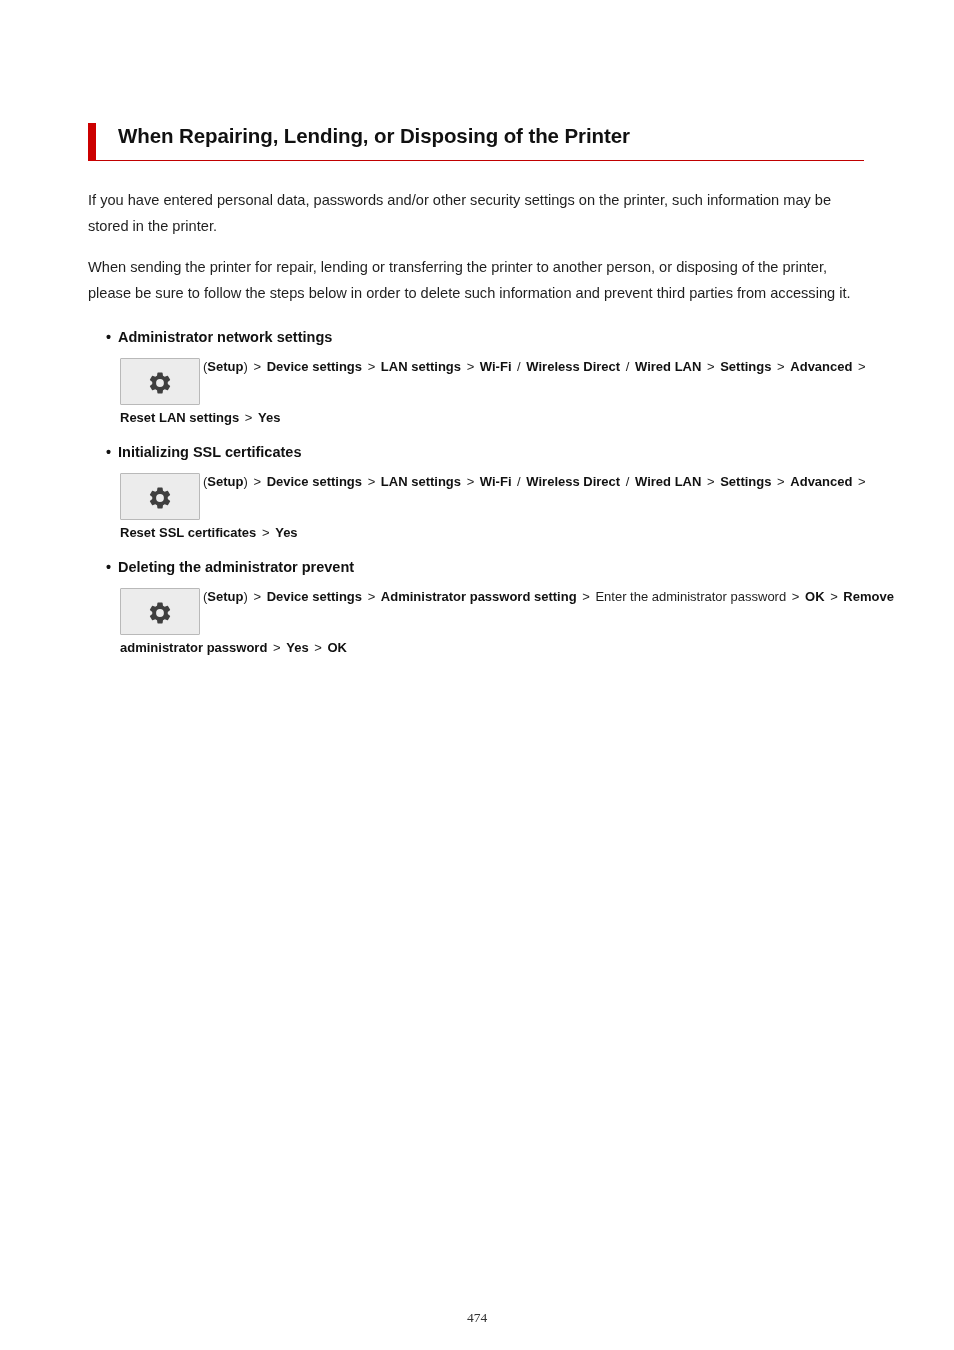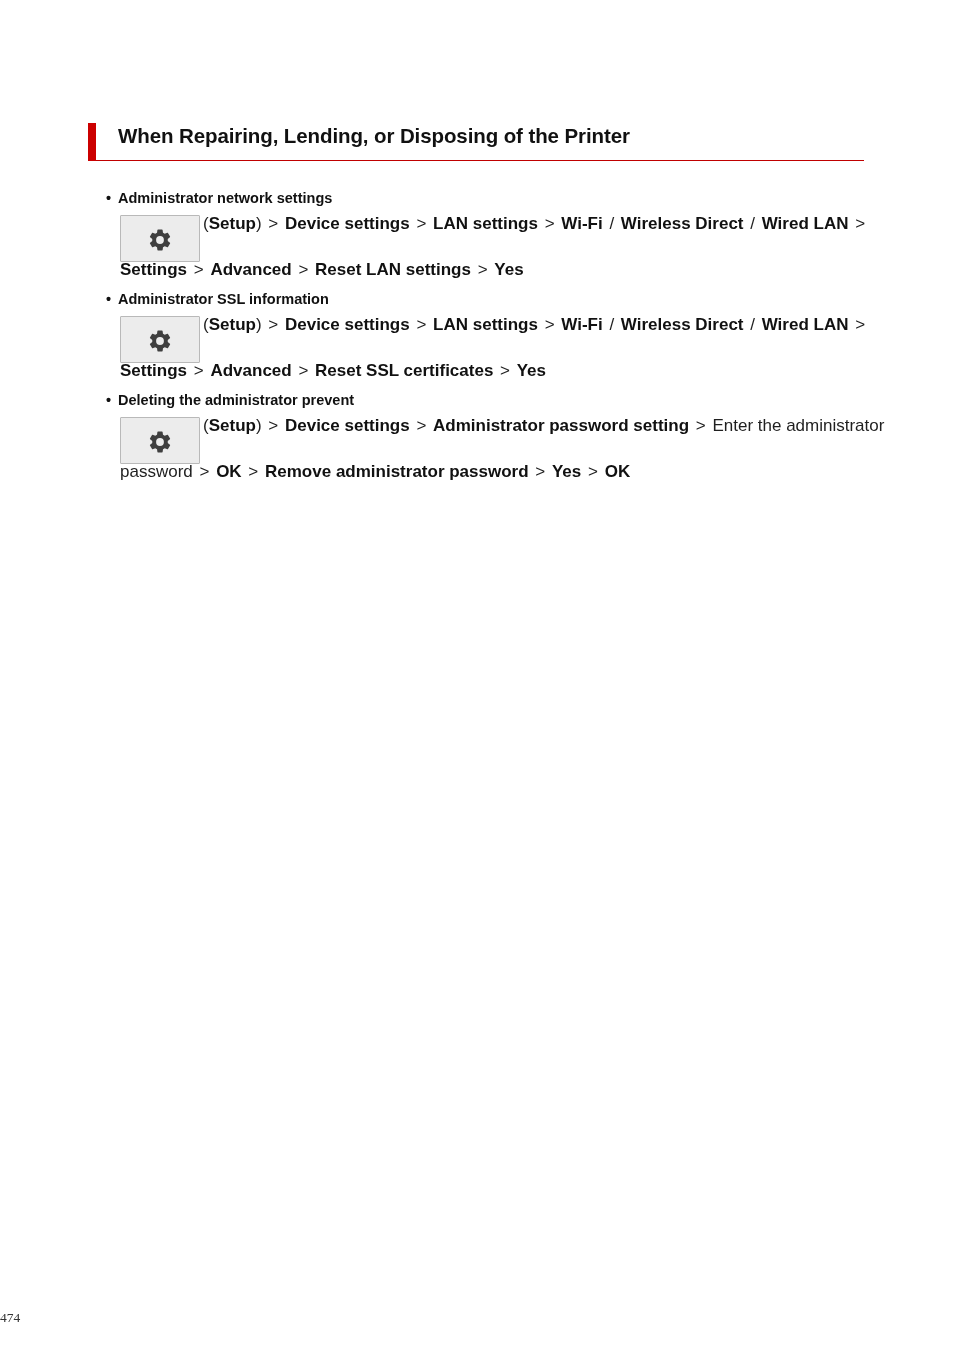--- a/index.html
+++ b/index.html
@@ -90,22 +90,22 @@
     left: 18px;
     top: 0;
     font-size: 14.5px;
     line-height: 22px;
     font-weight: bold;
     color: #111111;
   }
 
   .path-block {
     padding-left: 32px;
-    font-size: 17px;
-    line-height: 16px;
+    font-size: 13px;
+    line-height: 26px;
     color: #1f1f1f;
     width: 806px;
     box-sizing: border-box;
   }
 
   .gear-btn {
     display: inline-block;
     width: 80px;
     height: 47px;
     background: #ececec;
@@ -125,57 +125,60 @@
   .b { font-weight: bold; color: #111111; }
   .sep { font-weight: normal; color: #1f1f1f; padding: 0 2px; }
   .reg { font-weight: normal; }
 
   
   .page-number {
     position: absolute;
     left: 0;
     top: 1281px;
     width: 954px;
+    text-align: center;
     font-family: "Liberation Serif", serif;
     font-size: 13.5px;
     color: #333333;
   }
 </style>
 </head>
 <body>
 
 <div class="page">
 
   <div class="content">
 
     <div class="heading-block">
       <div class="heading-bar"></div>
       <h1 class="heading-title">When Repairing, Lending, or Disposing of the Printer</h1>
     </div>
 
+    <p class="para">If you have entered personal data, passwords and/or other security settings on the printer, such information may be stored in the printer.</p>
+    <p class="para second">When sending the printer for repair, lending or transferring the printer to another person, or disposing of the printer, please be sure to follow the steps below in order to delete such information and prevent third parties from accessing it.</p>
 
     <div id="sections-host">
   <div class="bullet-section">
     <div class="bullet-head">
       <span class="bullet-dot">•</span>
       <span>Administrator network settings</span>
     </div>
     <div class="path-block">
       <span class="gear-btn" title="Setup">
         <svg width="26" height="26" viewBox="0 0 24 24" aria-hidden="true">
           <path fill="#3f3f3f" d="M19.14 12.94c.04-.31.06-.63.06-.94s-.02-.63-.07-.94l2.03-1.58a.49.49 0 0 0 .12-.61l-1.92-3.32a.49.49 0 0 0-.59-.22l-2.39.96a7.03 7.03 0 0 0-1.62-.94l-.36-2.54a.48.48 0 0 0-.48-.41h-3.84a.48.48 0 0 0-.48.41l-.36 2.54c-.59.24-1.13.56-1.62.94l-2.39-.96a.49.49 0 0 0-.59.22L2.74 8.87c-.12.21-.07.47.12.61l2.03 1.58c-.05.31-.07.63-.07.94s.02.63.07.94l-2.03 1.58a.49.49 0 0 0-.12.61l1.92 3.32c.12.22.37.29.59.22l2.39-.96c.5.38 1.03.7 1.62.94l.36 2.54c.04.24.24.41.48.41h3.84c.24 0 .44-.17.48-.41l.36-2.54c.59-.24 1.13-.56 1.62-.94l2.39.96c.22.08.47 0 .59-.22l1.92-3.32a.49.49 0 0 0-.12-.61l-2.03-1.58zM12 15.6A3.6 3.6 0 1 1 12 8.4a3.6 3.6 0 0 1 0 7.2z"></path>
         </svg>
       </span><span><span class="reg">(</span><span class="b">Setup</span><span class="reg">)</span><span class="sep"> &gt; </span><span class="b">Device settings</span><span class="sep"> &gt; </span><span class="b">LAN settings</span><span class="sep"> &gt; </span><span class="b">Wi-Fi</span><span class="sep"> / </span><span class="b">Wireless Direct</span><span class="sep"> / </span><span class="b">Wired LAN</span><span class="sep"> &gt; </span><span class="b">Settings</span><span class="sep"> &gt; </span><span class="b">Advanced</span><span class="sep"> &gt; </span><span class="b">Reset LAN settings</span><span class="sep"> &gt; </span><span class="b">Yes</span></span>
     </div>
   </div>
 
   <div class="bullet-section">
     <div class="bullet-head">
       <span class="bullet-dot">•</span>
-      <span>Administrator SSL information</span>
+      <span>Initializing SSL certificates</span>
     </div>
     <div class="path-block">
       <span class="gear-btn" title="Setup">
         <svg width="26" height="26" viewBox="0 0 24 24" aria-hidden="true">
           <path fill="#3f3f3f" d="M19.14 12.94c.04-.31.06-.63.06-.94s-.02-.63-.07-.94l2.03-1.58a.49.49 0 0 0 .12-.61l-1.92-3.32a.49.49 0 0 0-.59-.22l-2.39.96a7.03 7.03 0 0 0-1.62-.94l-.36-2.54a.48.48 0 0 0-.48-.41h-3.84a.48.48 0 0 0-.48.41l-.36 2.54c-.59.24-1.13.56-1.62.94l-2.39-.96a.49.49 0 0 0-.59.22L2.74 8.87c-.12.21-.07.47.12.61l2.03 1.58c-.05.31-.07.63-.07.94s.02.63.07.94l-2.03 1.58a.49.49 0 0 0-.12.61l1.92 3.32c.12.22.37.29.59.22l2.39-.96c.5.38 1.03.7 1.62.94l.36 2.54c.04.24.24.41.48.41h3.84c.24 0 .44-.17.48-.41l.36-2.54c.59-.24 1.13-.56 1.62-.94l2.39.96c.22.08.47 0 .59-.22l1.92-3.32a.49.49 0 0 0-.12-.61l-2.03-1.58zM12 15.6A3.6 3.6 0 1 1 12 8.4a3.6 3.6 0 0 1 0 7.2z"></path>
         </svg>
       </span><span><span class="reg">(</span><span class="b">Setup</span><span class="reg">)</span><span class="sep"> &gt; </span><span class="b">Device settings</span><span class="sep"> &gt; </span><span class="b">LAN settings</span><span class="sep"> &gt; </span><span class="b">Wi-Fi</span><span class="sep"> / </span><span class="b">Wireless Direct</span><span class="sep"> / </span><span class="b">Wired LAN</span><span class="sep"> &gt; </span><span class="b">Settings</span><span class="sep"> &gt; </span><span class="b">Advanced</span><span class="sep"> &gt; </span><span class="b">Reset SSL certificates</span><span class="sep"> &gt; </span><span class="b">Yes</span></span>
     </div>
   </div>
 

